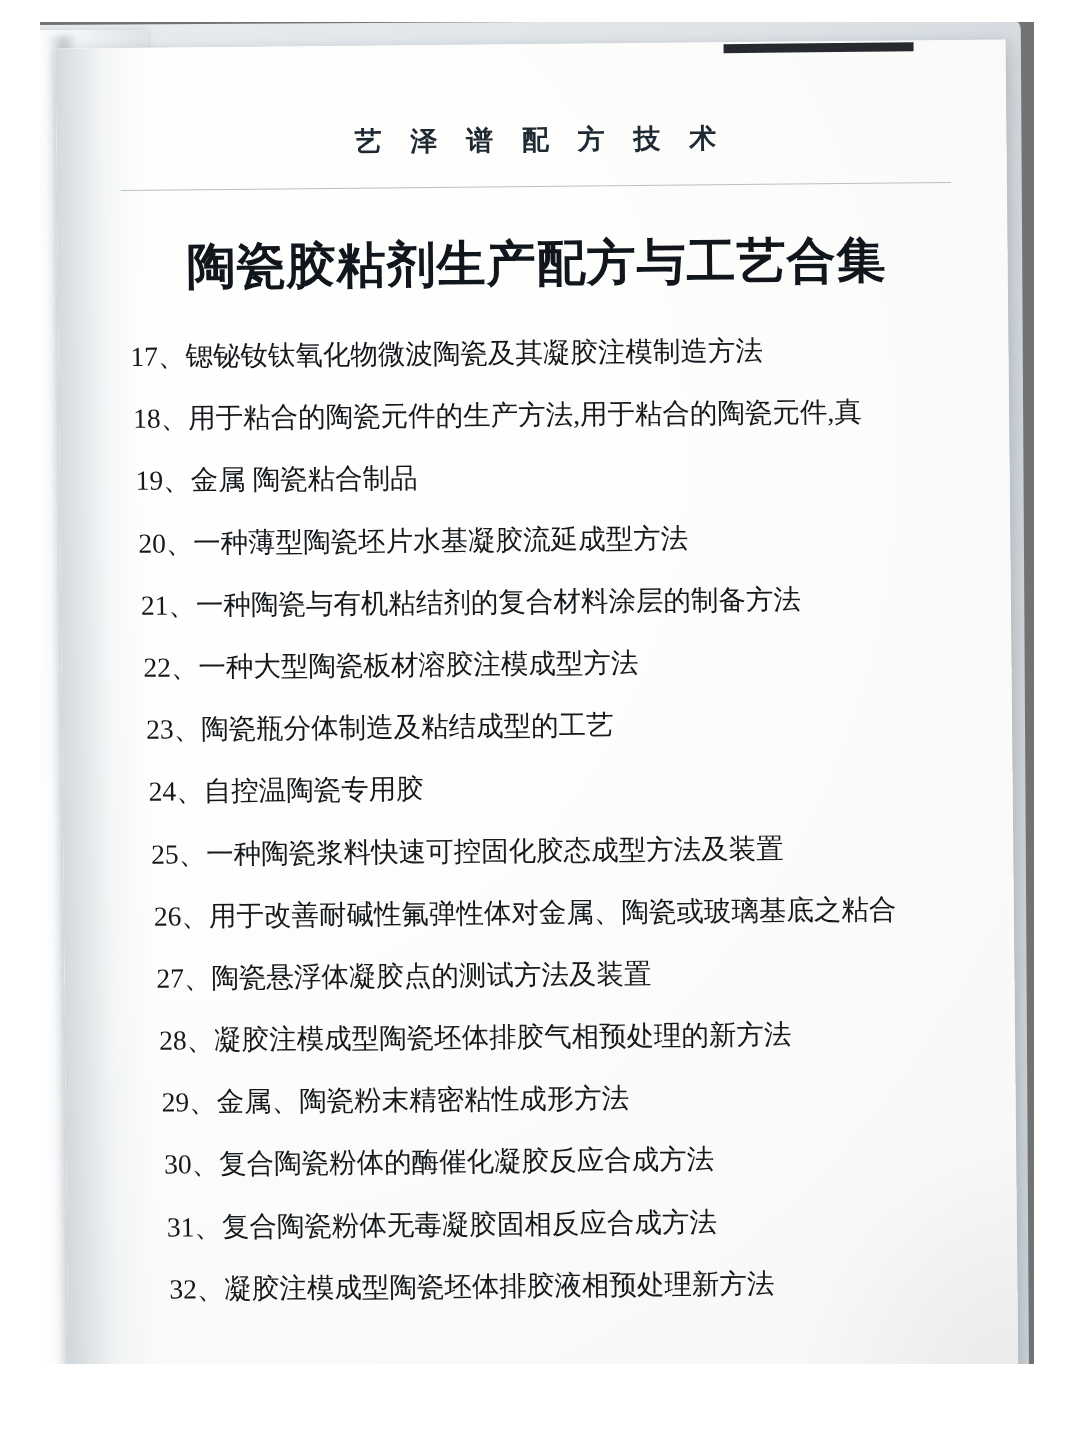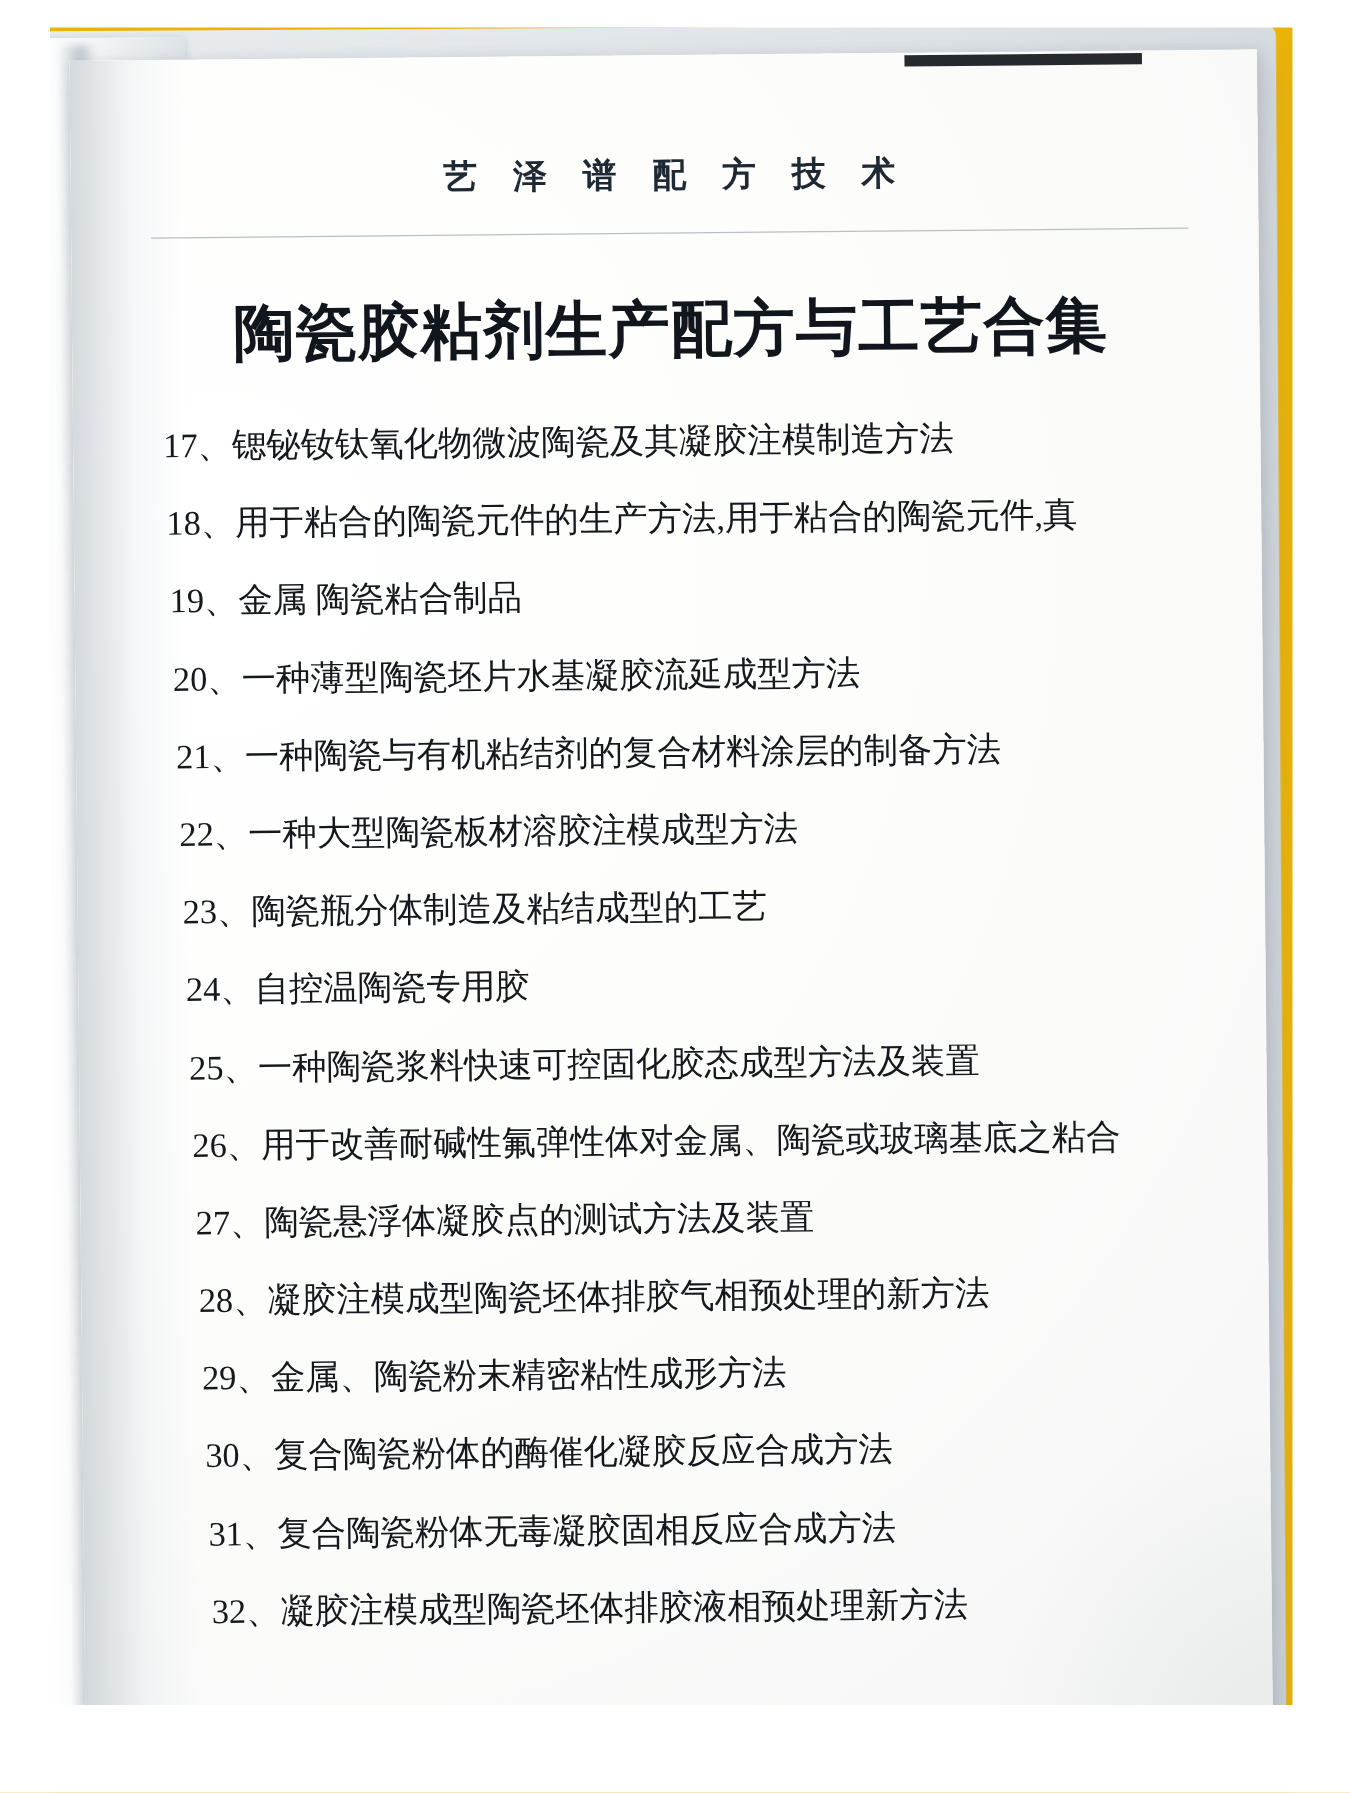--- a/index.html
+++ b/index.html
@@ -12,21 +12,21 @@
     height: 1434px;
     overflow: hidden;
     font-family: "Liberation Serif", "DejaVu Serif", serif;
   }
 
   
   .scene {
     position: relative;
     width: 1080px;
     height: 1434px;
-    background: #eab308;
+    background: #737373;
   }
 
   
   .book-shadow {
     position: absolute;
     left: 40px;
     top: 22px;
     width: 985px;
     height: 1400px;
     background: linear-gradient(100deg, #e9edf0 0%, #dfe4e8 55%, #cfd6db 100%);

